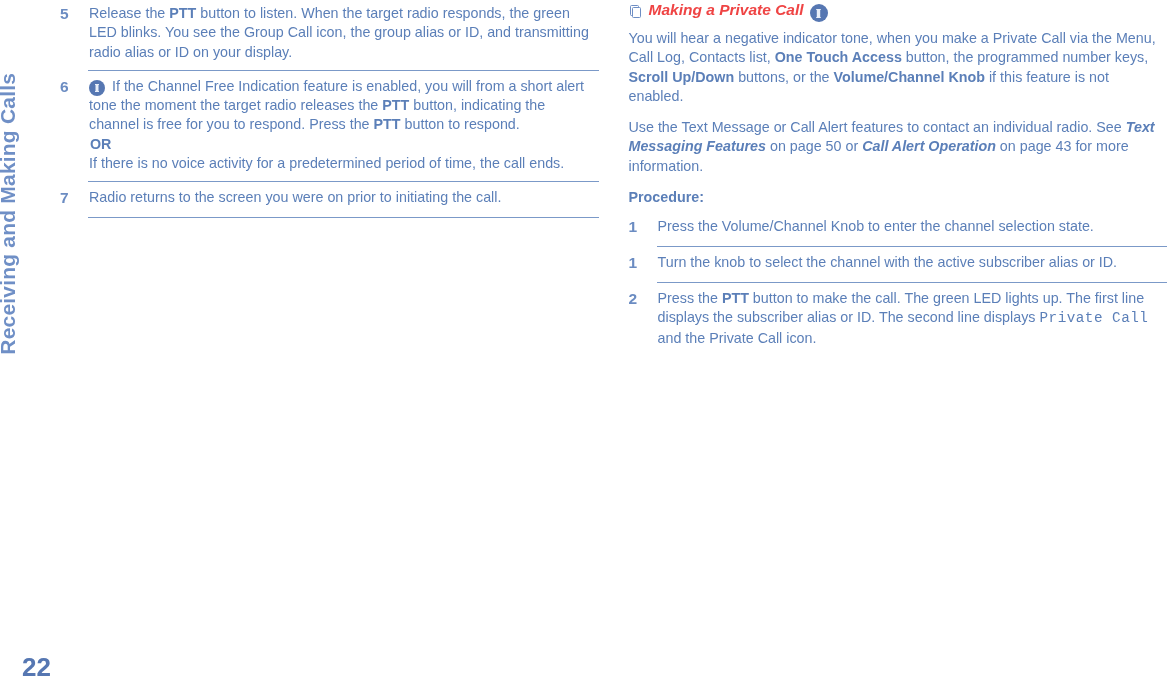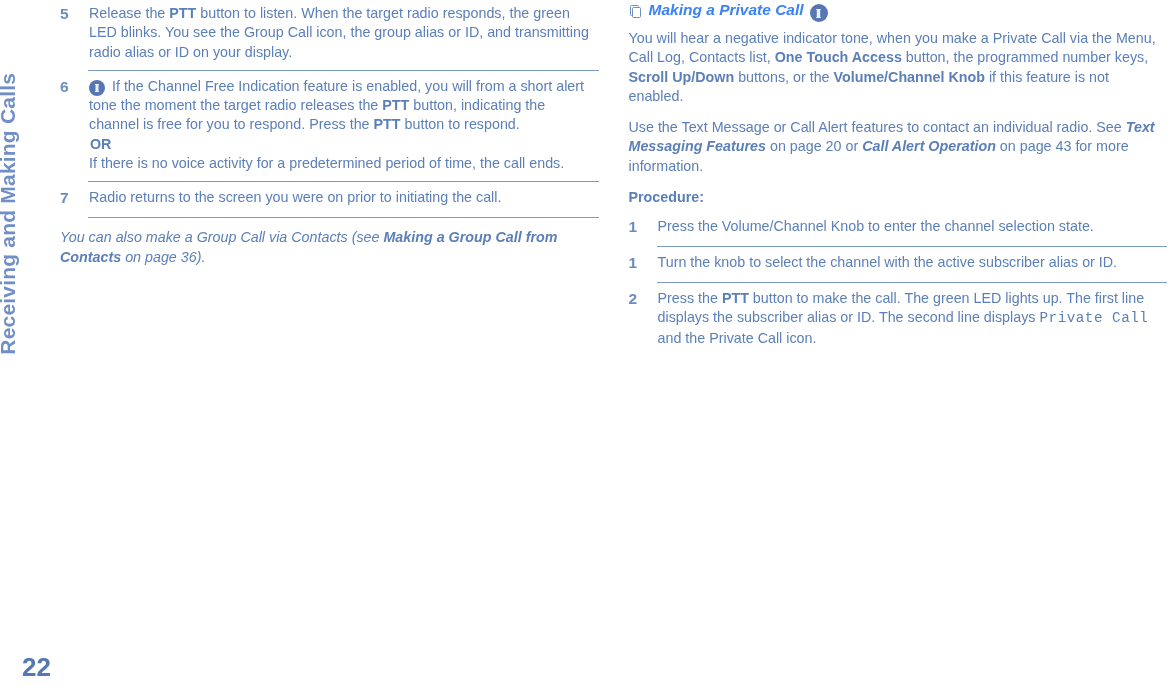--- a/index.html
+++ b/index.html
@@ -74,21 +74,21 @@
   }
   .bold { font-weight: bold; }
   .ital { font-style: italic; }
   .subhead {
     display: flex;
     align-items: center;
     gap: 6px;
     font-weight: bold;
     font-style: italic;
     font-size: 15.5px;
-    color: #3b82f6;
+    color: #ef4444;
     margin-bottom: 8px;
   }
   .para {
     margin-bottom: 12px;
   }
   .proc-label {
     font-weight: bold;
     margin-bottom: 6px;
   }
   .mono {
@@ -162,23 +162,20 @@
         </div>
       </div>
       <hr class="rule">
 
       <div class="step">
         <div class="num">7</div>
         <div class="step-body">Radio returns to the screen you were on prior to initiating the call.</div>
       </div>
       <hr class="rule">
 
-      <div class="para ital" style="margin-top:10px;">
-        <span>You can also make a Group Call via Contacts (see </span><span class="bold">Making a Group Call from Contacts</span><span> on page 36).</span>
-      </div>
 
     </div>
 
     <div class="col">
 
       <div class="subhead">
         <span class="note-icon">
           <svg width="14" height="14" viewBox="0 0 14 14">
             <rect x="1.5" y="0.5" width="8" height="10" rx="1" fill="none" stroke="#6e8ec4" stroke-width="1"></rect>
             <rect x="3.5" y="2.5" width="8" height="10" rx="1" fill="#fff" stroke="#6e8ec4" stroke-width="1"></rect>
@@ -191,21 +188,21 @@
             </svg>
         </span>
       </div>
 
 
       <div class="para">
         <span>You will hear a negative indicator tone, when you make a Private Call via the Menu, Call Log, Contacts list, </span><span class="bold">One Touch Access</span><span> button, the programmed number keys, </span><span class="bold">Scroll Up/Down</span><span> buttons, or the </span><span class="bold">Volume/Channel Knob</span><span> if this feature is not enabled.</span>
       </div>
 
       <div class="para">
-        <span>Use the Text Message or Call Alert features to contact an individual radio. See </span><span class="bold ital">Text Messaging Features</span><span> on page 20 or </span><span class="bold ital">Call Alert Operation</span><span> on page 43 for more information.</span>
+        <span>Use the Text Message or Call Alert features to contact an individual radio. See </span><span class="bold ital">Text Messaging Features</span><span> on page 50 or </span><span class="bold ital">Call Alert Operation</span><span> on page 43 for more information.</span>
       </div>
 
       <div class="proc-label">Procedure:</div>
 
       <div class="step">
         <div class="num">1</div>
         <div class="step-body">Press the Volume/Channel Knob to enter the channel selection state.</div>
       </div>
       <hr class="rule">
 

